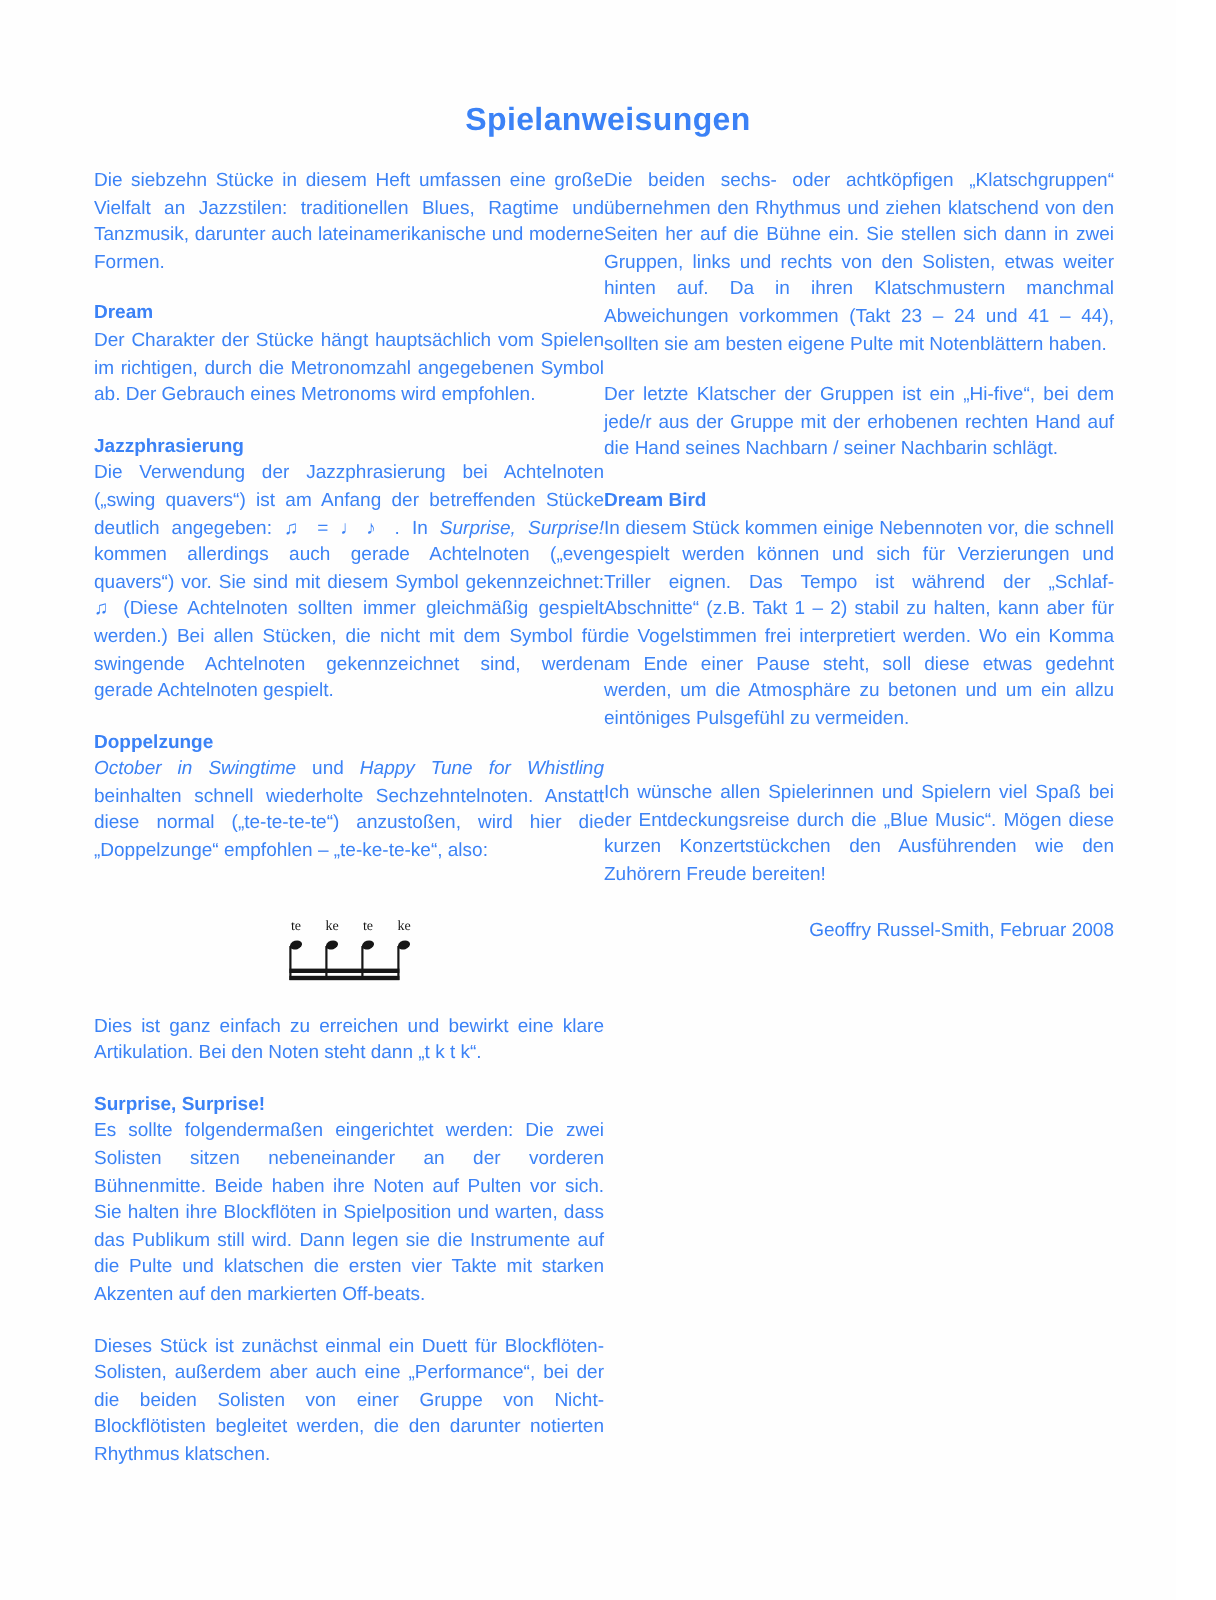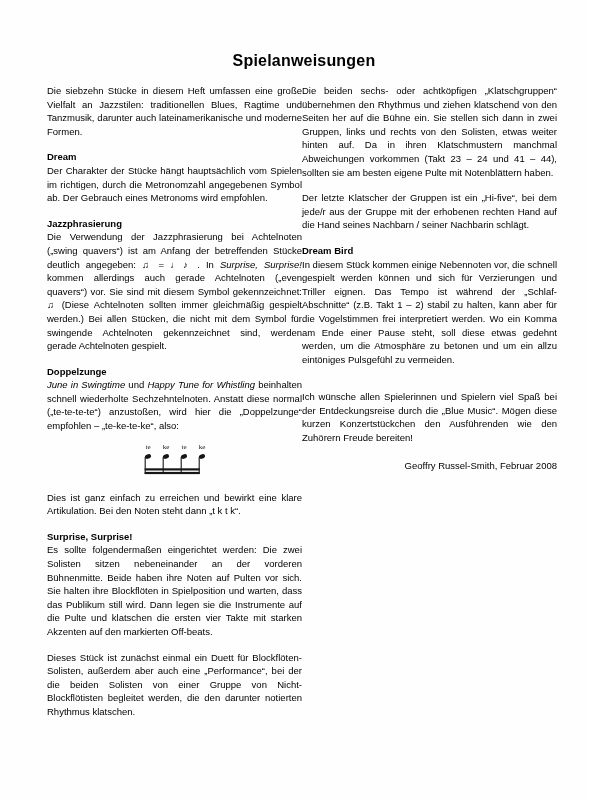--- a/index.html
+++ b/index.html
@@ -6,21 +6,21 @@
     margin: 0;
     padding: 0;
     background: #ffffff;
   }
   .page {
     position: relative;
     width: 588px;
     height: 800px;
     background: #fefefe;
     font-family: "Liberation Sans", sans-serif;
-    color: #000000;
+    color: #3b82f6;
     overflow: hidden;
   }
   .page-title {
     position: absolute;
     top: 52px;
     left: 0;
     width: 608px;
     text-align: center;
     font-size: 16px;
     font-weight: bold;
@@ -52,21 +52,21 @@
     line-height: 13.6px;
     font-weight: bold;
     margin: 12px 0 0 0;
     text-align: left;
   }
   .col h2 + p {
     margin-top: 0;
   }
   em { font-style: italic; }
   .notation-figure {
-    margin: 8px auto 0 auto;
+    margin: 24px auto 0 auto;
     width: 86px;
     display: block;
     text-align: right;
   }
   .notation-figure svg { display: block; }
   .syllable {
     font-family: "Liberation Serif", serif;
     font-size: 7px;
     fill: #161616;
   }
@@ -90,21 +90,21 @@
     <div class="col">
       <p>Die siebzehn Stücke in diesem Heft umfassen eine große Vielfalt an Jazzstilen: traditionellen Blues, Ragtime und Tanzmusik, darunter auch lateinamerikanische und moderne Formen.</p>
 
       <h2>Dream</h2>
       <p>Der Charakter der Stücke hängt hauptsächlich vom Spielen im richtigen, durch die Metronomzahl angegebenen Symbol ab. Der Gebrauch eines Metronoms wird empfohlen.</p>
 
       <h2>Jazzphrasierung</h2>
       <p><span>Die Verwendung der Jazzphrasierung bei Achtelnoten („swing quavers“) ist am Anfang der betreffenden Stücke deutlich angegeben: ♫ = ♩♪ . In </span><em>Surprise, Surprise!</em><span> kommen allerdings auch gerade Achtelnoten („even quavers“) vor. Sie sind mit diesem Symbol gekennzeichnet: ♫ (Diese Achtelnoten sollten immer gleichmäßig gespielt werden.) Bei allen Stücken, die nicht mit dem Symbol für swingende Achtelnoten gekennzeichnet sind, werden gerade Achtelnoten gespielt.</span></p>
 
       <h2>Doppelzunge</h2>
-      <p><em>June in Swingtime</em><span> und </span><em>Happy Tune for Whistling</em><span> beinhalten schnell wiederholte Sechzehntelnoten. Anstatt diese normal („te-te-te-te“) anzustoßen, wird hier die „Doppelzunge“ empfohlen – „te-ke-te-ke“, also:</span></p>
+      <p><em>October in Swingtime</em><span> und </span><em>Happy Tune for Whistling</em><span> beinhalten schnell wiederholte Sechzehntelnoten. Anstatt diese normal („te-te-te-te“) anzustoßen, wird hier die „Doppelzunge“ empfohlen – „te-ke-te-ke“, also:</span></p>
 
       <div class="notation-figure">
         <svg width="86" height="38" viewBox="0 0 86 38" xmlns="http://www.w3.org/2000/svg">
           <text class="syllable" x="16" y="8" text-anchor="middle">te</text>
           <text class="syllable" x="34" y="8" text-anchor="middle">ke</text>
           <text class="syllable" x="52" y="8" text-anchor="middle">te</text>
           <text class="syllable" x="70" y="8" text-anchor="middle">ke</text>
 
           <ellipse cx="16" cy="15.5" rx="3.1" ry="2.2" fill="#161616" transform="rotate(-18 16 15.5)"></ellipse>
           <ellipse cx="34" cy="15.5" rx="3.1" ry="2.2" fill="#161616" transform="rotate(-18 34 15.5)"></ellipse>

